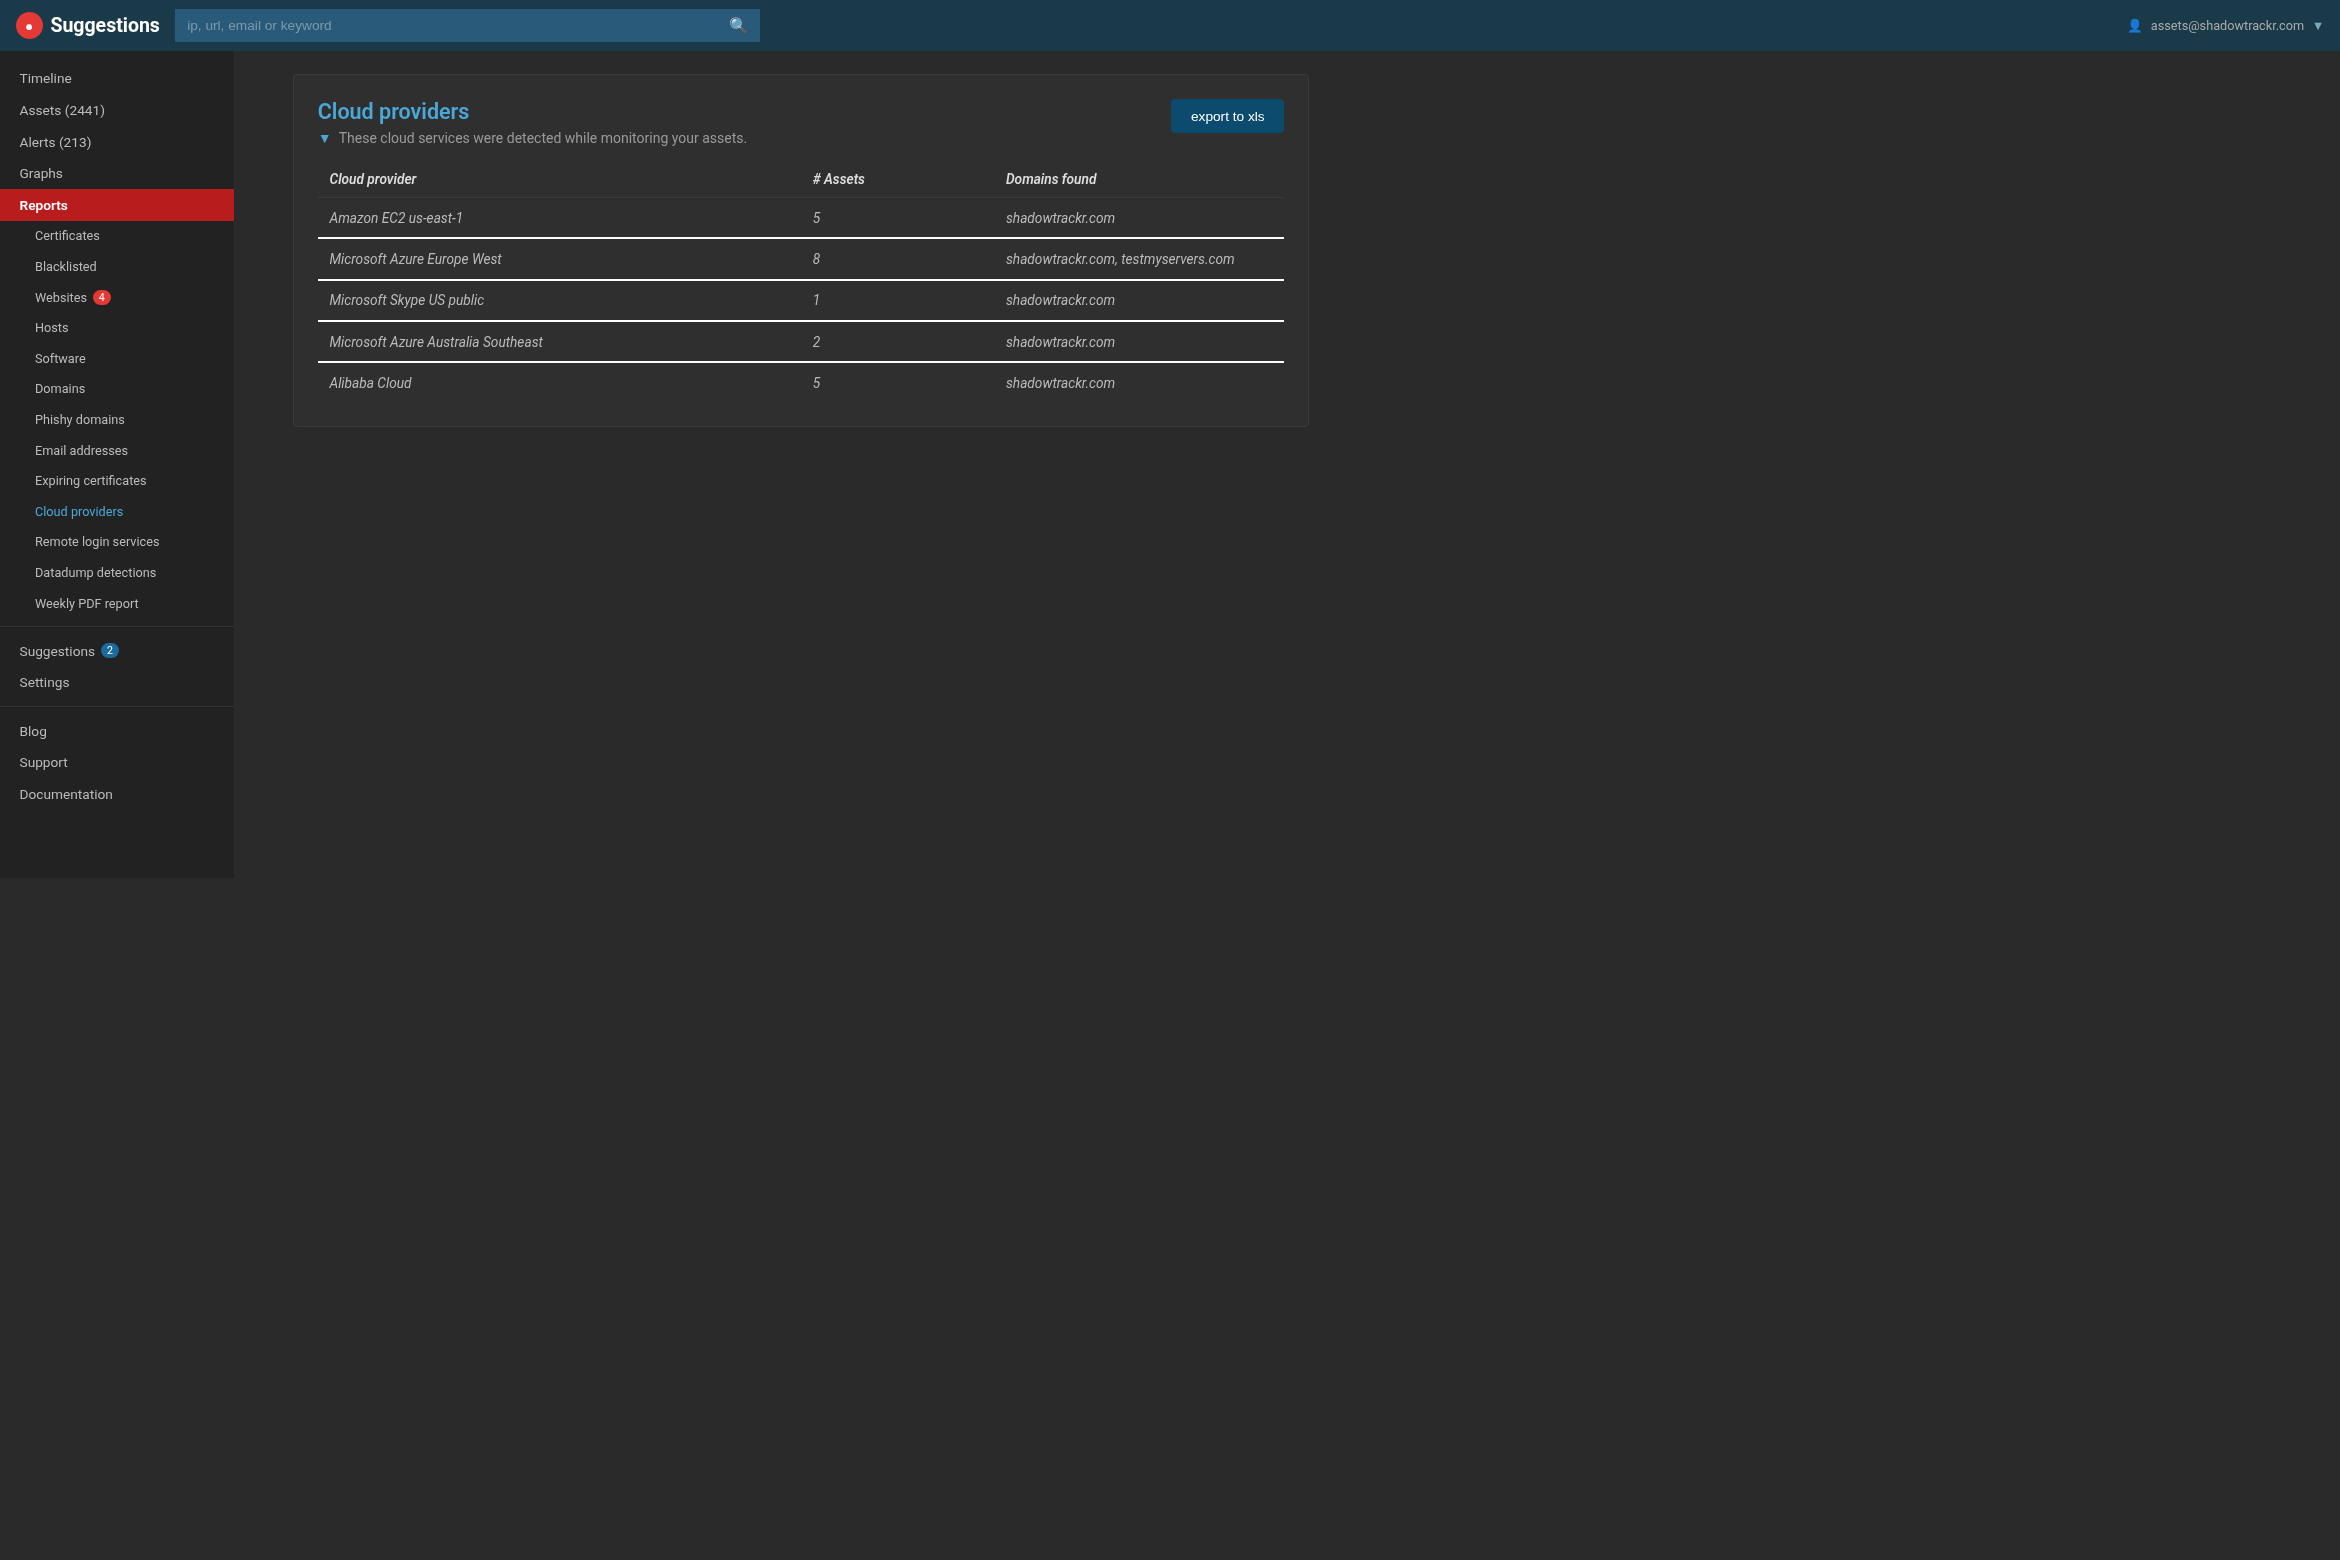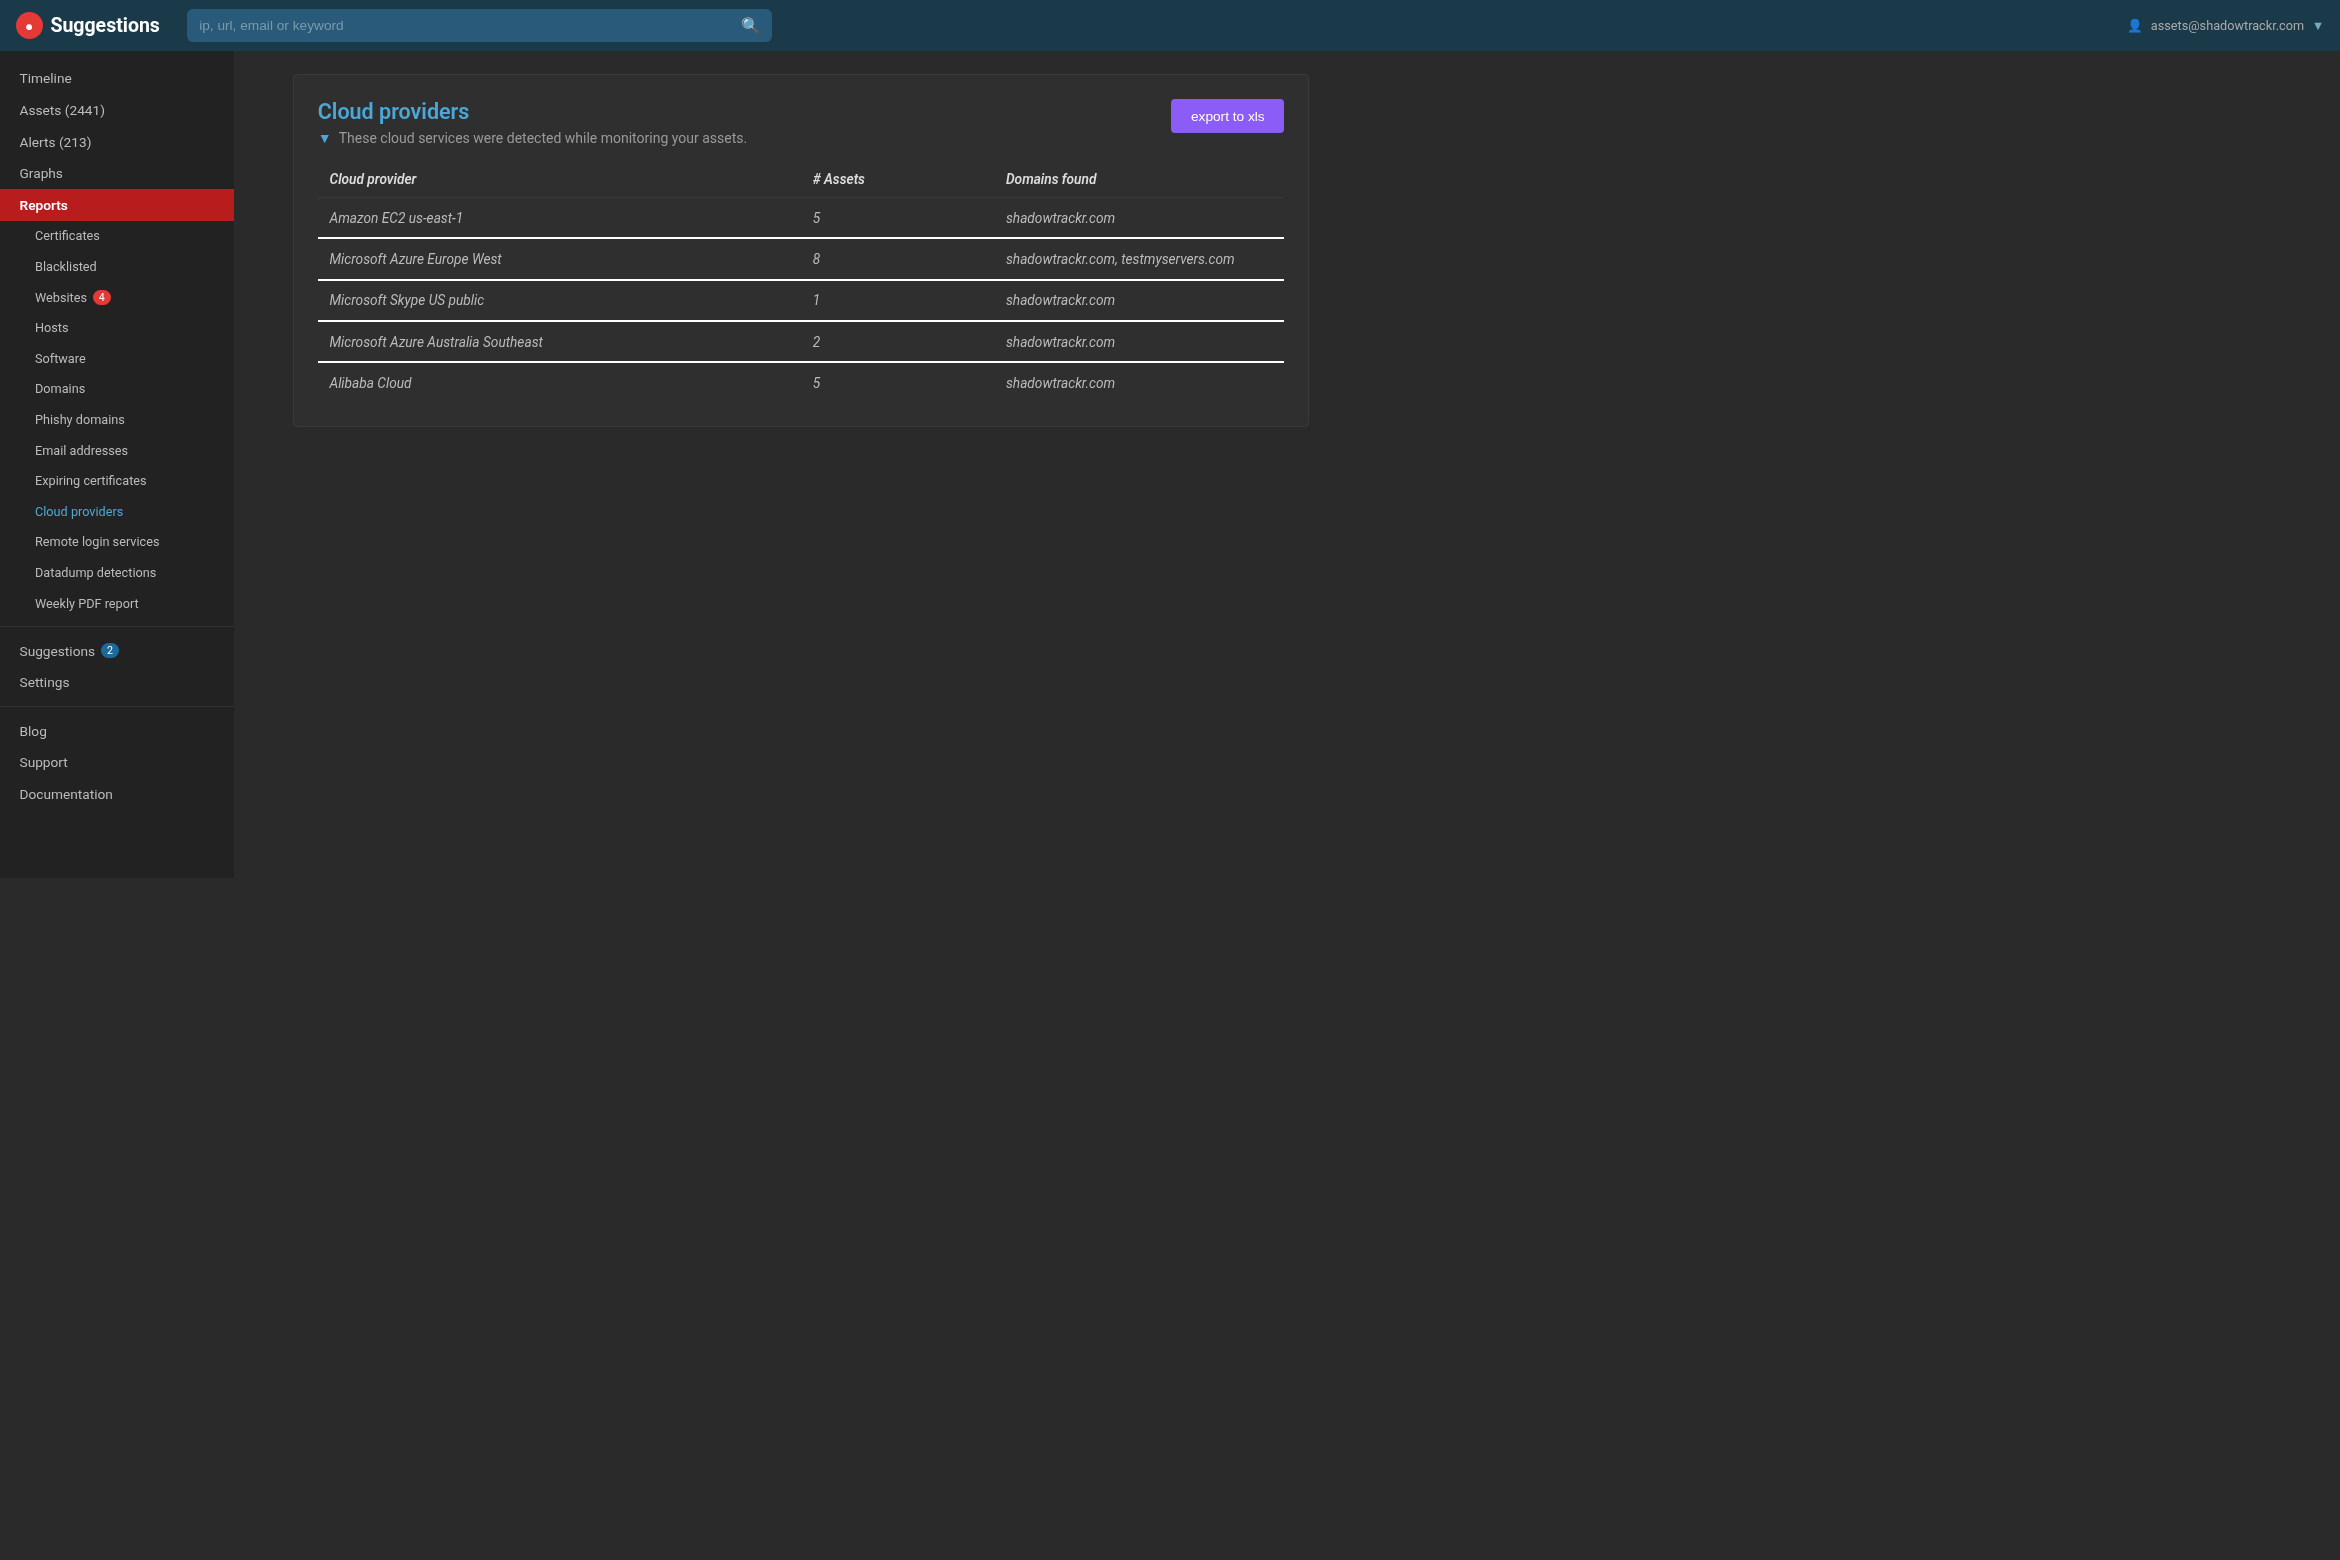--- a/index.html
+++ b/index.html
@@ -46,23 +46,22 @@
       color: white;
       font-size: 13.7px;
       font-weight: bold;
     }
     .search-container {
       flex: 1;
       max-width: 585px;
       display: flex;
       align-items: center;
       background: #2a5a7a;
-      border-radius: 6px;
+      border-radius: 1px;
       overflow: hidden;
-      margin-left: 12px;
     }
     .search-input {
       flex: 1;
       background: transparent;
       border: none;
       outline: none;
       padding: 7.8px 11.7px;
       color: #ccc;
       font-size: 13.7px;
     }
@@ -163,21 +162,21 @@
       font-size: 21.5px;
       font-weight: 600;
       margin-bottom: 5.9px;
     }
     .subtitle {
       color: #999;
       font-size: 14px;
     }
     .subtitle-arrow { color: #4aa8d8; margin-right: 3.9px; }
     .export-btn {
-      background: #8b5cf6;
+      background: #0c4a6e;
       color: white;
       border: none;
       padding: 9.8px 19.5px;
       border-radius: 3.9px;
       cursor: pointer;
       font-size: 13.7px;
       white-space: nowrap;
     }
 
     

